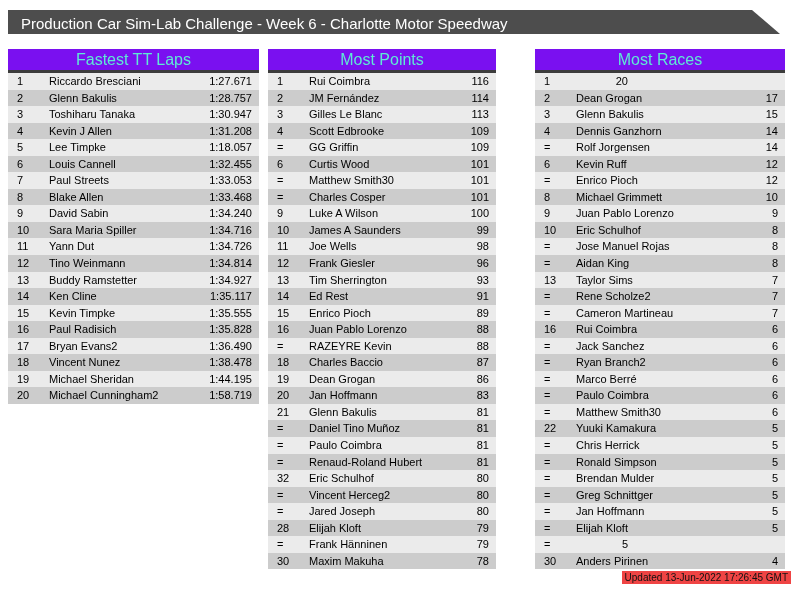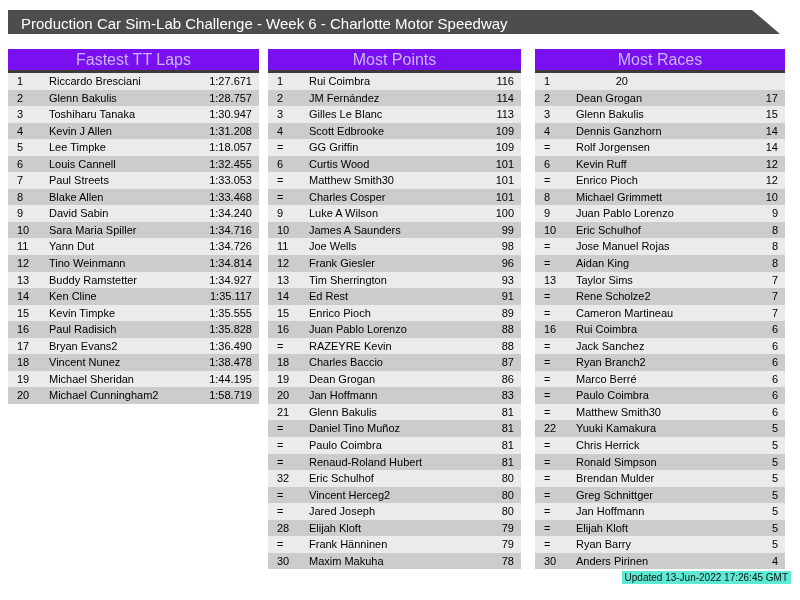--- a/index.html
+++ b/index.html
@@ -19,25 +19,25 @@
     line-height:28px;
     padding-left:13px;
     box-sizing:border-box;
     clip-path:polygon(0 0, calc(100% - 28px) 0, 100% 100%, 0 100%);
     white-space:nowrap;
   }
   .board{
     position:absolute;top:49px;
   }
   .board.t0{left:8px;width:251px;}
-  .board.t1{left:268px;width:253px;}
+  .board.t1{left:268px;width:228px;}
   .board.t2{left:535px;width:250px;}
   .board-header{
     background:#7a10f0;
-    color:#c4b5fd;
+    color:#5eead4;
     font-size:16px;
     text-align:center;
     height:21px;
     line-height:21px;
     border-bottom:3px solid #3c3c3c;
   }
   .rows{display:block;}
   .row{
     display:flex;
     height:16.55px;
@@ -60,21 +60,21 @@
   .cell-value{
     width:52px;
     flex:0 0 auto;
     text-align:right;
     padding-right:7px;
   }
   .footer-note{
     position:absolute;
     right:9px;
     top:571px;
-    background:#5eead4;
+    background:#ef4444;
     color:#111111;
     font-size:10px;
     padding:1px 3px;
     white-space:nowrap;
   }
 </style>
 </head>
 <body>
 
 <div class="title-bar">Production Car Sim-Lab Challenge - Week 6 - Charlotte Motor Speedway</div>
@@ -478,21 +478,20 @@
         <span class="cell-name">Jan Hoffmann</span>
         <span class="cell-value">5</span>
       </div>
       <div class="row">
         <span class="cell-rank">=</span>
         <span class="cell-name">Elijah Kloft</span>
         <span class="cell-value">5</span>
       </div>
       <div class="row">
         <span class="cell-rank">=</span>
-        <span class="cell-name">Ryan Barry</span>
         <span class="cell-value">5</span>
       </div>
       <div class="row">
         <span class="cell-rank">30</span>
         <span class="cell-name">Anders Pirinen</span>
         <span class="cell-value">4</span>
       </div>
     </div>
 </div>
 

